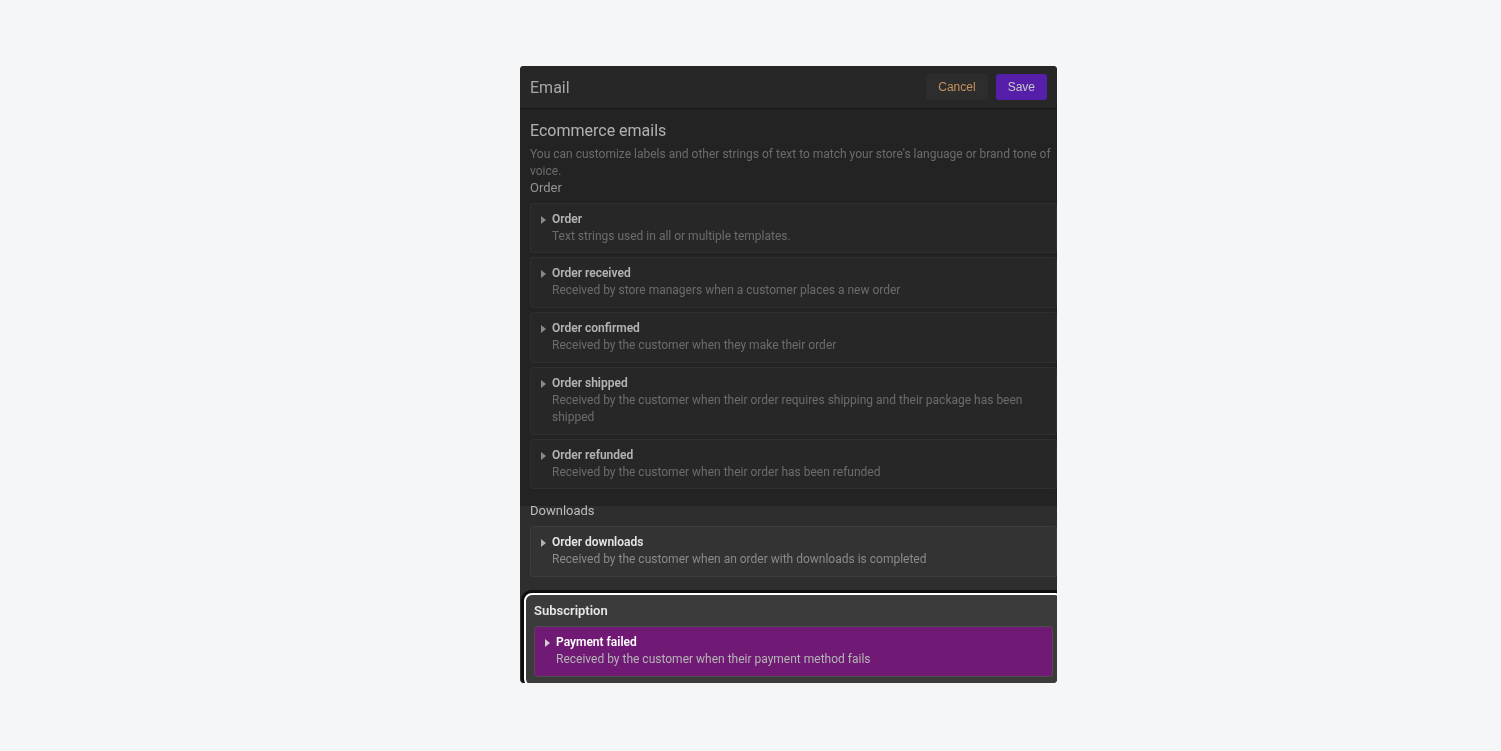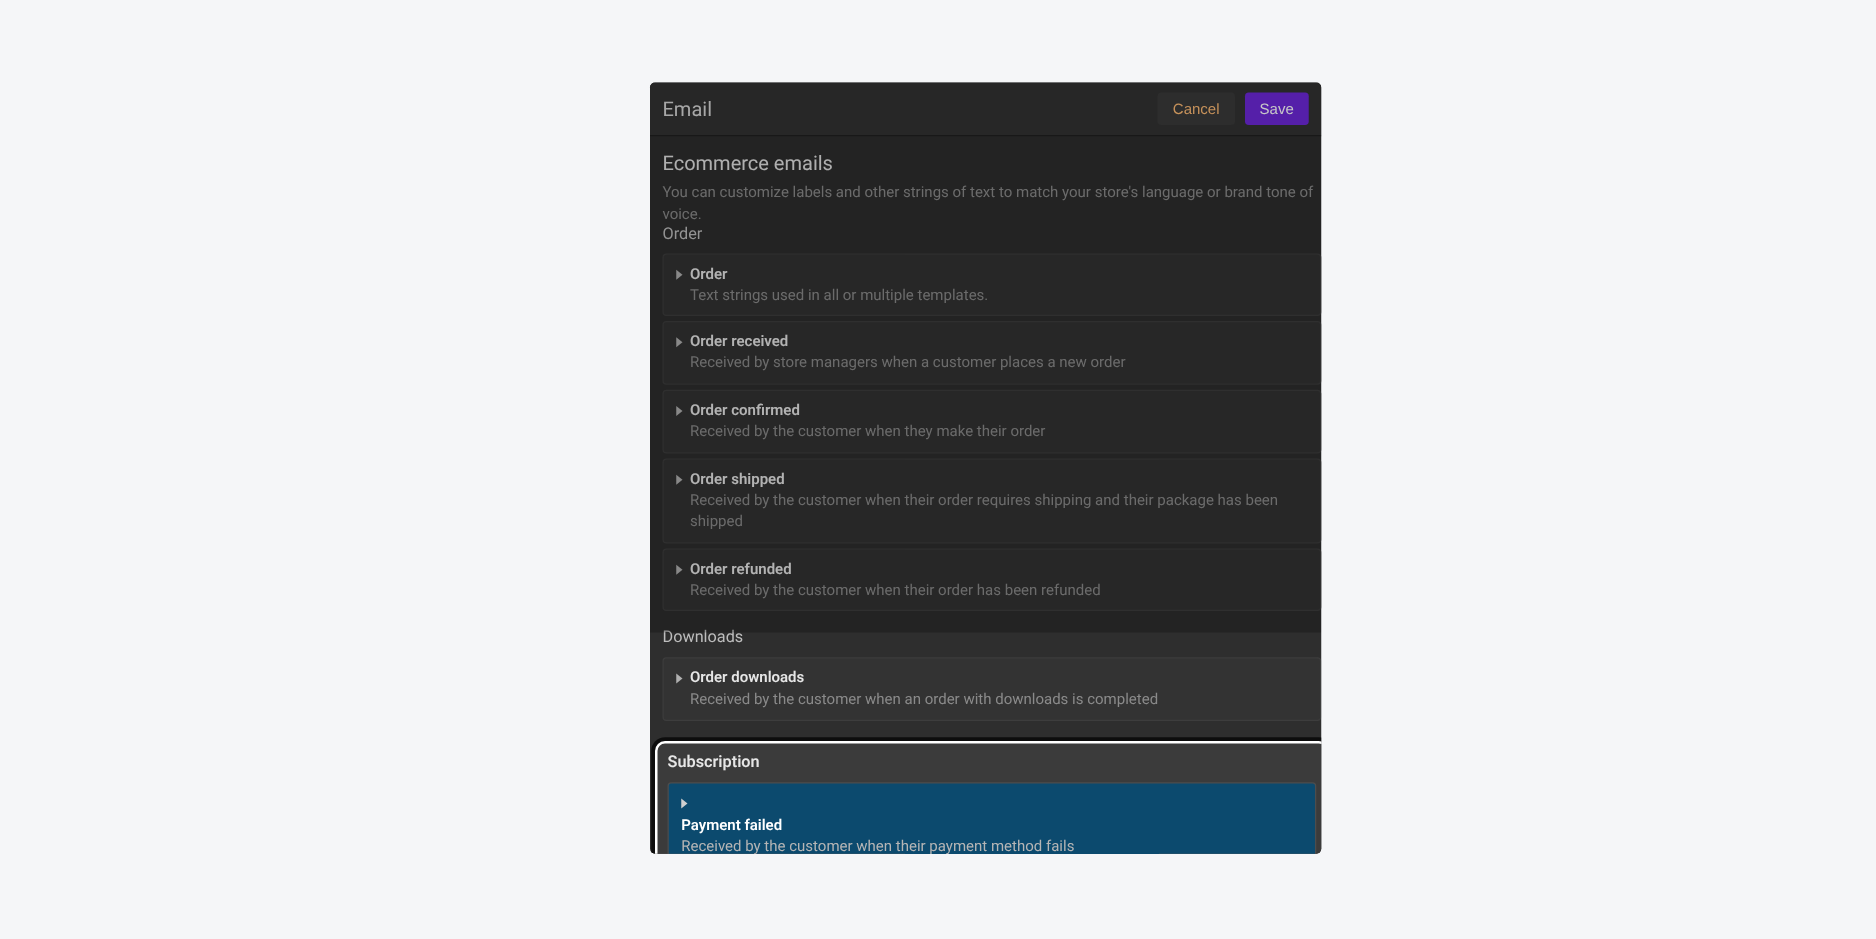--- a/index.html
+++ b/index.html
@@ -127,23 +127,22 @@
     margin: 16px -6px;
     box-shadow: 0 0 0 3px rgba(0,0,0,0.7);
   }
   .highlight-wrap .group-title {
     color: #e6e6e6;
     font-weight: 600;
     font-size: 13px;
     margin-bottom: 8px;
   }
   .highlight-wrap .item {
-    background: #0c4a6e;
+    background: #701a75;
     border: 1px solid #4d4d4d;
-    flex-direction: column;
   }
   .highlight-wrap .item-title { color: #ffffff; }
   .highlight-wrap .item-desc { color: #b5b5b5; }
   .highlight-wrap .item-chevron { border-left-color: #d0d0d0; }
   
   .dim-overlay {
     position: absolute;
     left: 0; right: 0; top: 0;
     height: 440px; 
     background: rgba(0,0,0,0.22);

